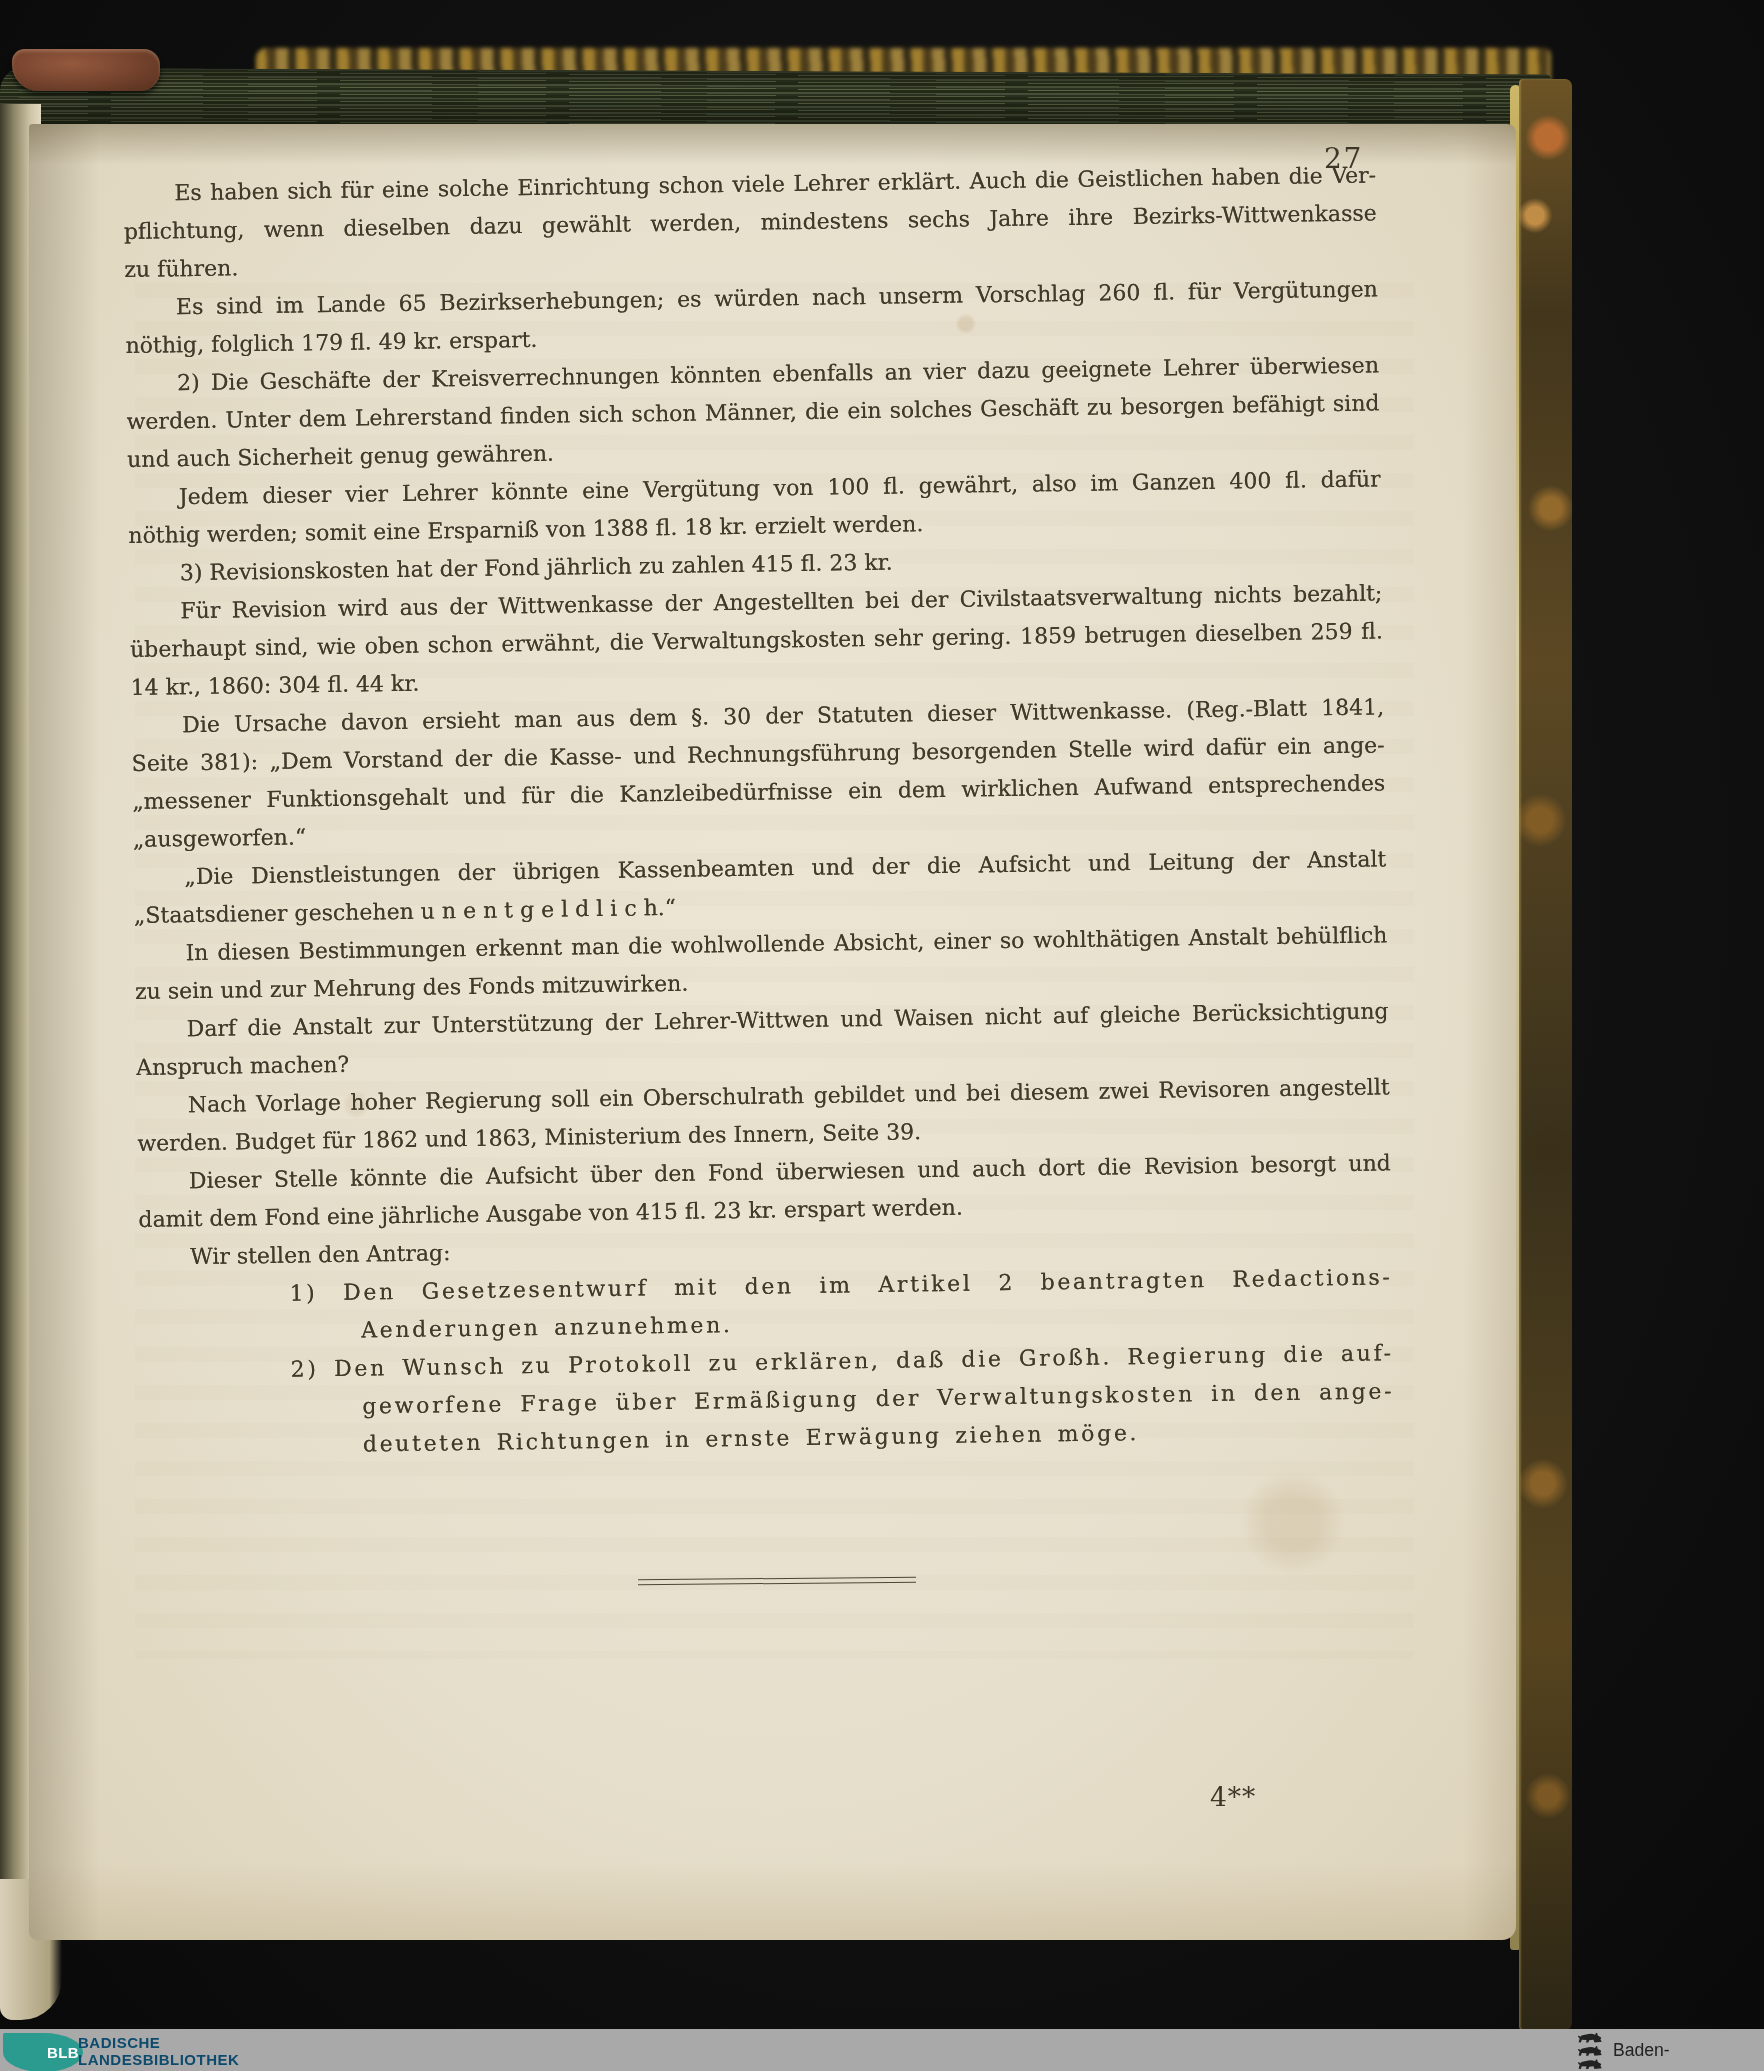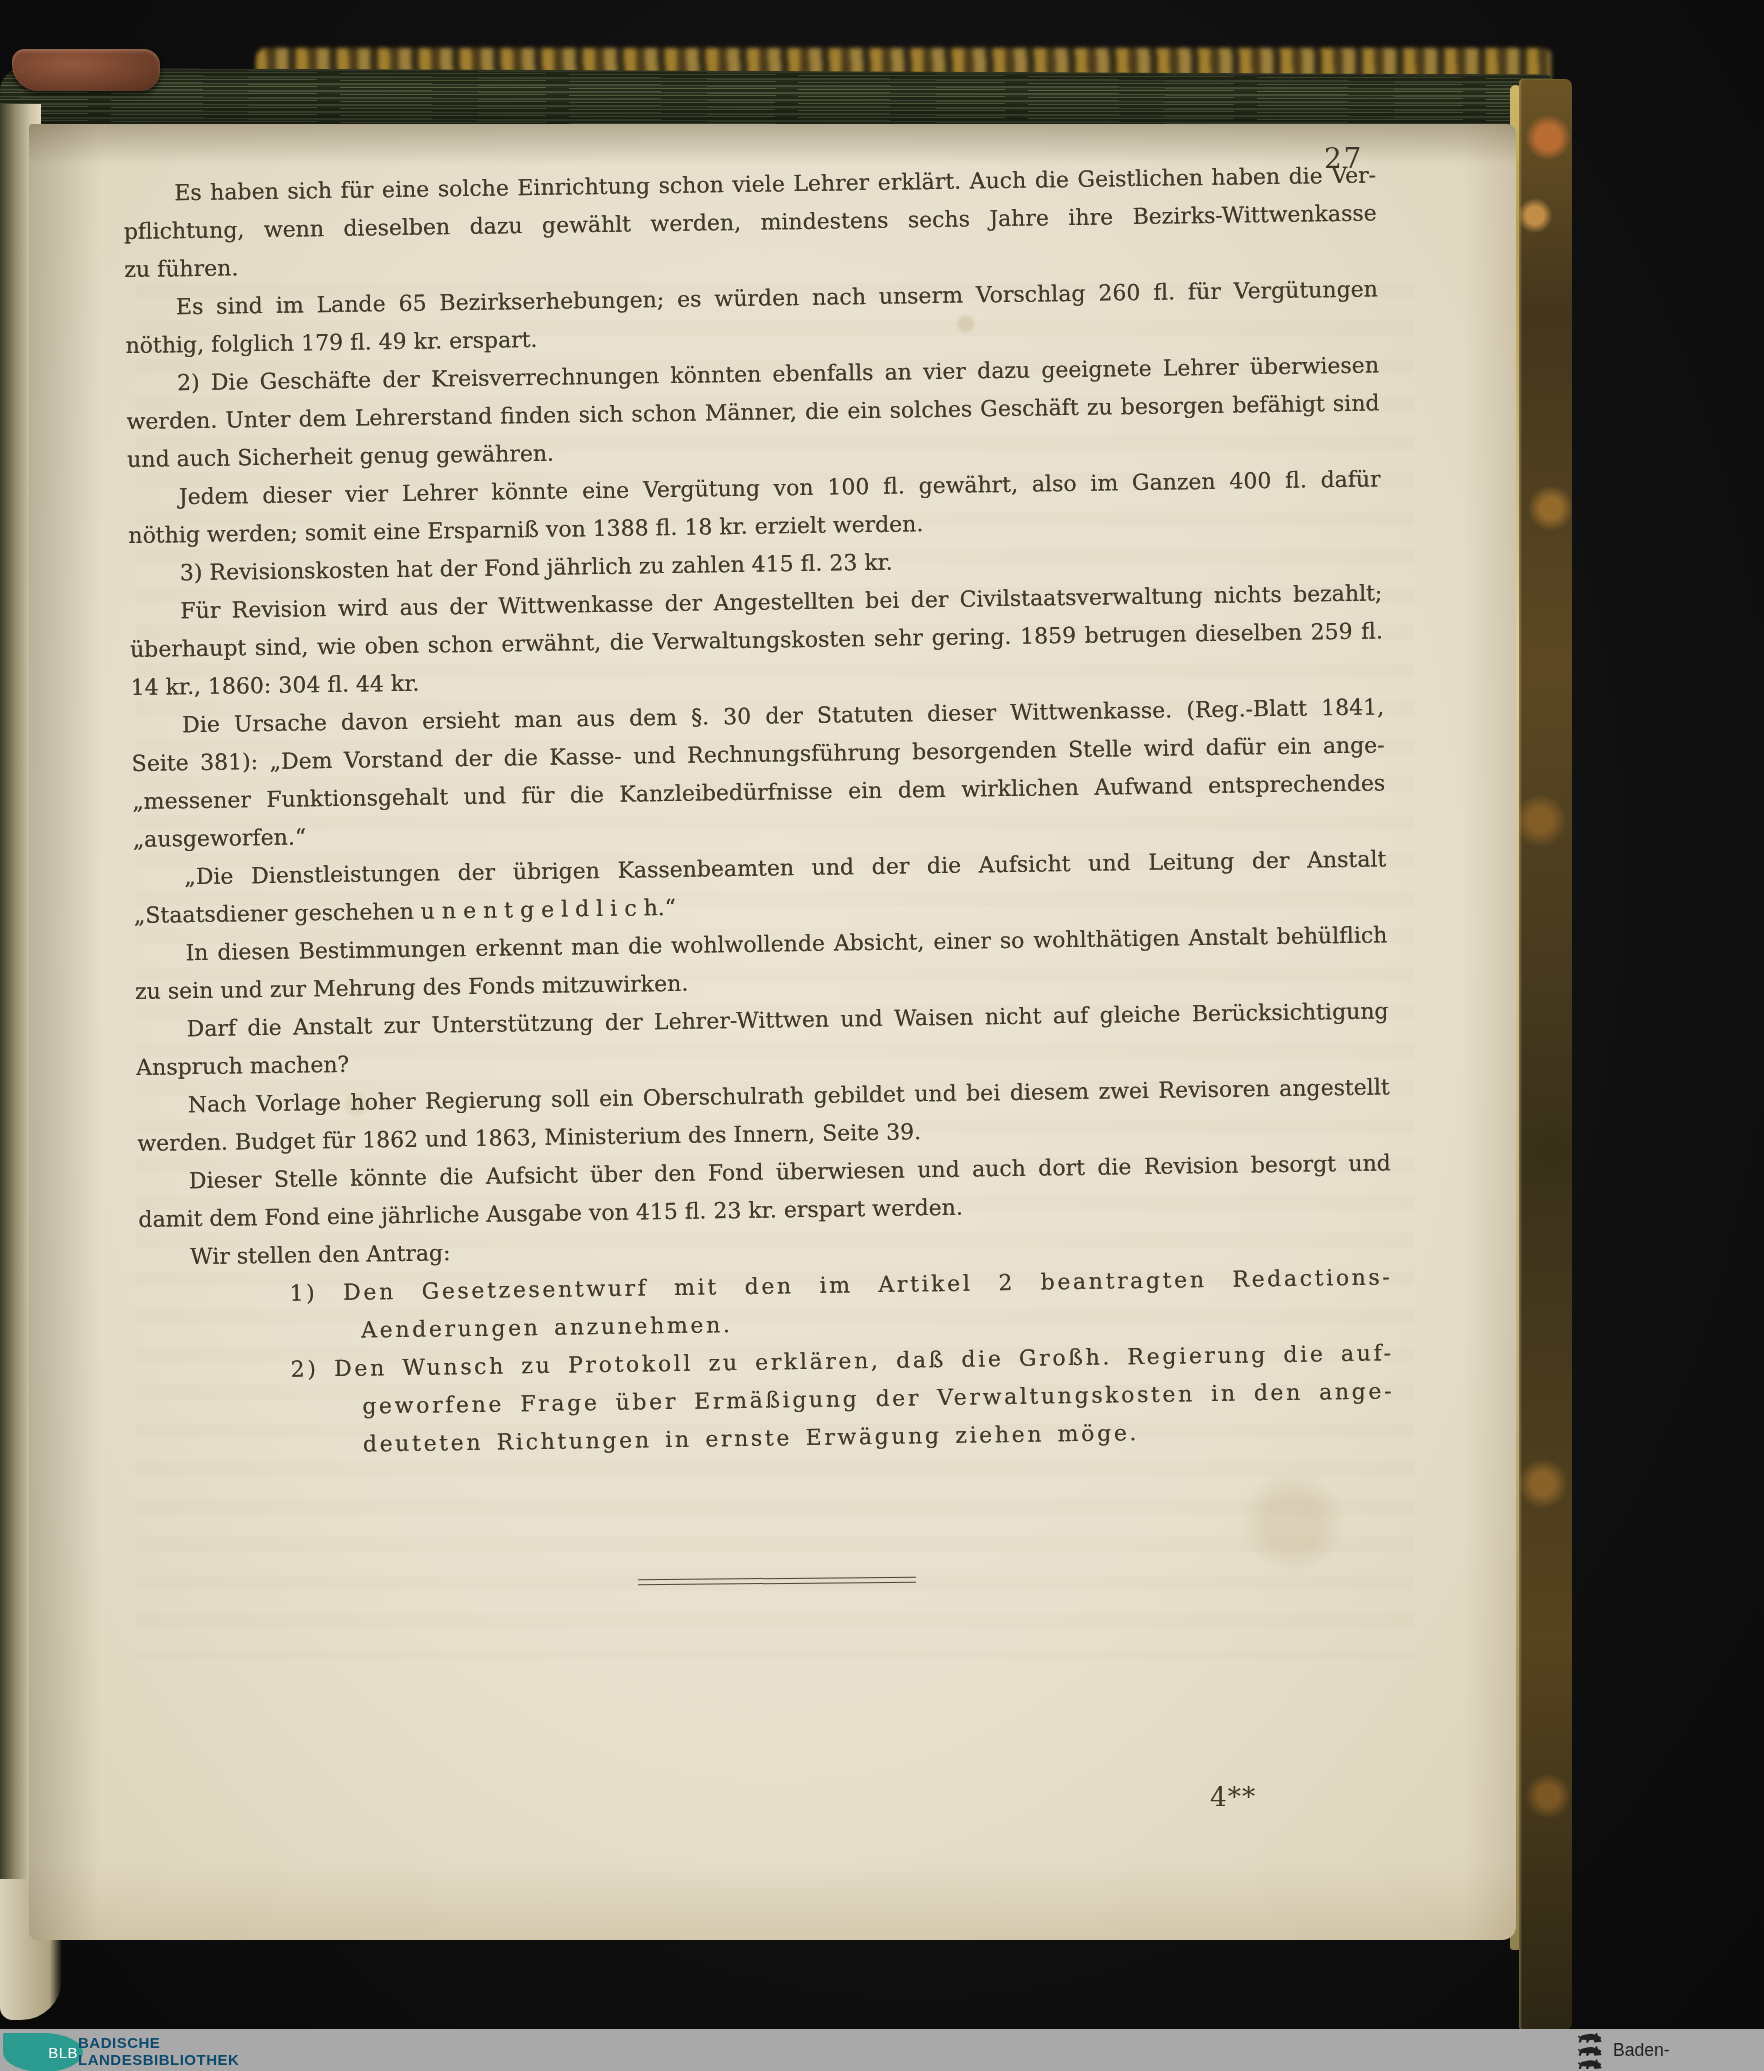--- a/index.html
+++ b/index.html
@@ -70,21 +70,21 @@
   .sperr{letter-spacing:.12em;word-spacing:.18em;}
 
   .divider{position:absolute;left:609px;top:1454px;width:278px;height:4.4px;
       border-top:1.8px solid #4c4435;border-bottom:1.8px solid #4c4435;transform:rotate(-.5deg);}
   .sig{position:absolute;left:1181px;top:1657px;font-size:26.5px;color:#3e3729;letter-spacing:0.9px;}
 
   
   .footer{position:absolute;left:0;top:2029px;width:1764px;height:42px;background:#a9a9a9;
       font-family:"Liberation Sans", sans-serif;}
   .blb-logo{position:absolute;left:2.6px;top:3.5px;width:39px;height:39px;background:#2b9a8f;
-      border-radius:1.8px 50% 50% 50%;color:#ffffff;font-weight:normal;font-size:15px;
+      border-radius:1.8px 50% 50% 50%;color:#ffffff;font-weight:bold;font-size:15px;
       display:flex;align-items:center;justify-content:center;letter-spacing:0.4px;padding-left:41px;}
   .lib-name{position:absolute;left:78px;top:5.3px;color:#0c4a6e;font-weight:bold;font-size:15px;
       line-height:17px;letter-spacing:0.5px;}
   .arms{position:absolute;left:1577px;top:2.6px;}
   .state-name{position:absolute;left:1613px;top:0;height:42px;line-height:42px;color:#222222;
       font-size:17.6px;}
 </style>
 </head>
 <body>
 

